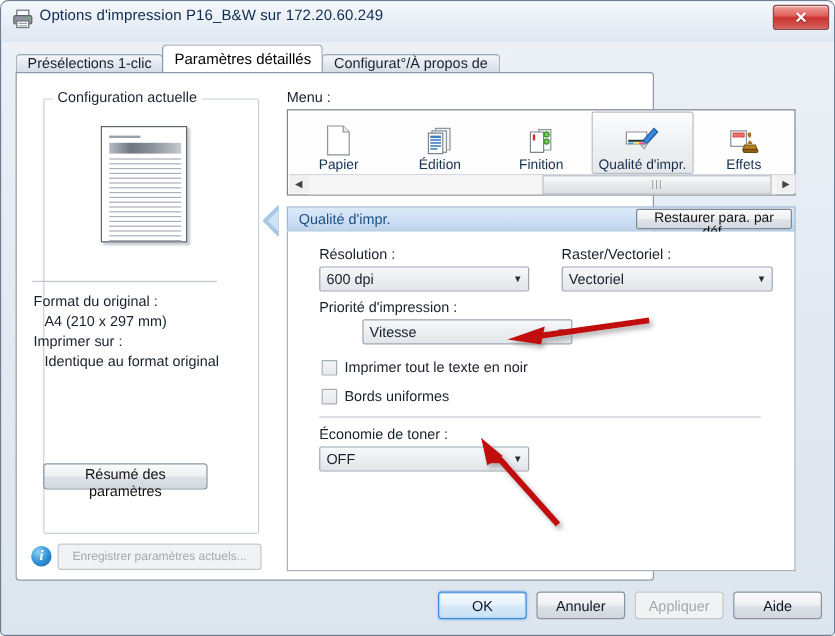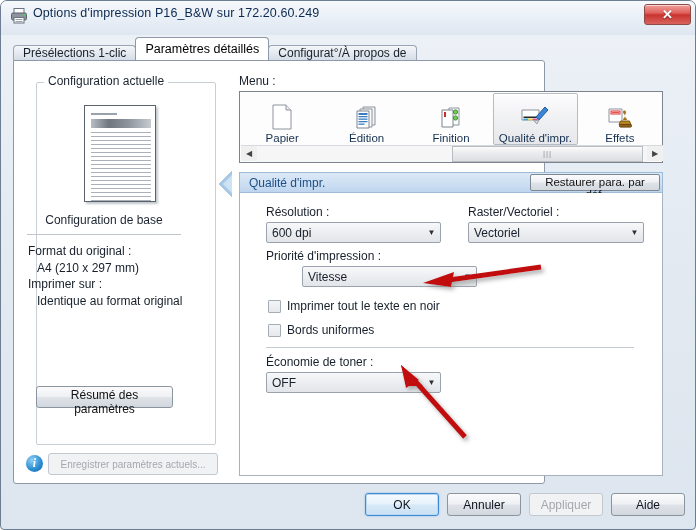--- a/index.html
+++ b/index.html
@@ -348,21 +348,20 @@
             <i></i>
             <i></i>
             <i></i>
             <i></i>
             <i></i>
             <i></i>
             <i></i>
         </div>
       </div>
 
-      <div id="cfg-base">Configuration de base</div>
       <div id="cfg-sep"></div>
       <div id="cfg-info">
         <div>Format du original :</div>
         <div class="ind">A4 (210 x 297 mm)</div>
         <div>Imprimer sur :</div>
         <div class="ind">Identique au format original</div>
       </div>
 
       <button id="btn-summary">Résumé des paramètres</button>
       <div id="info-icon">i</div>

